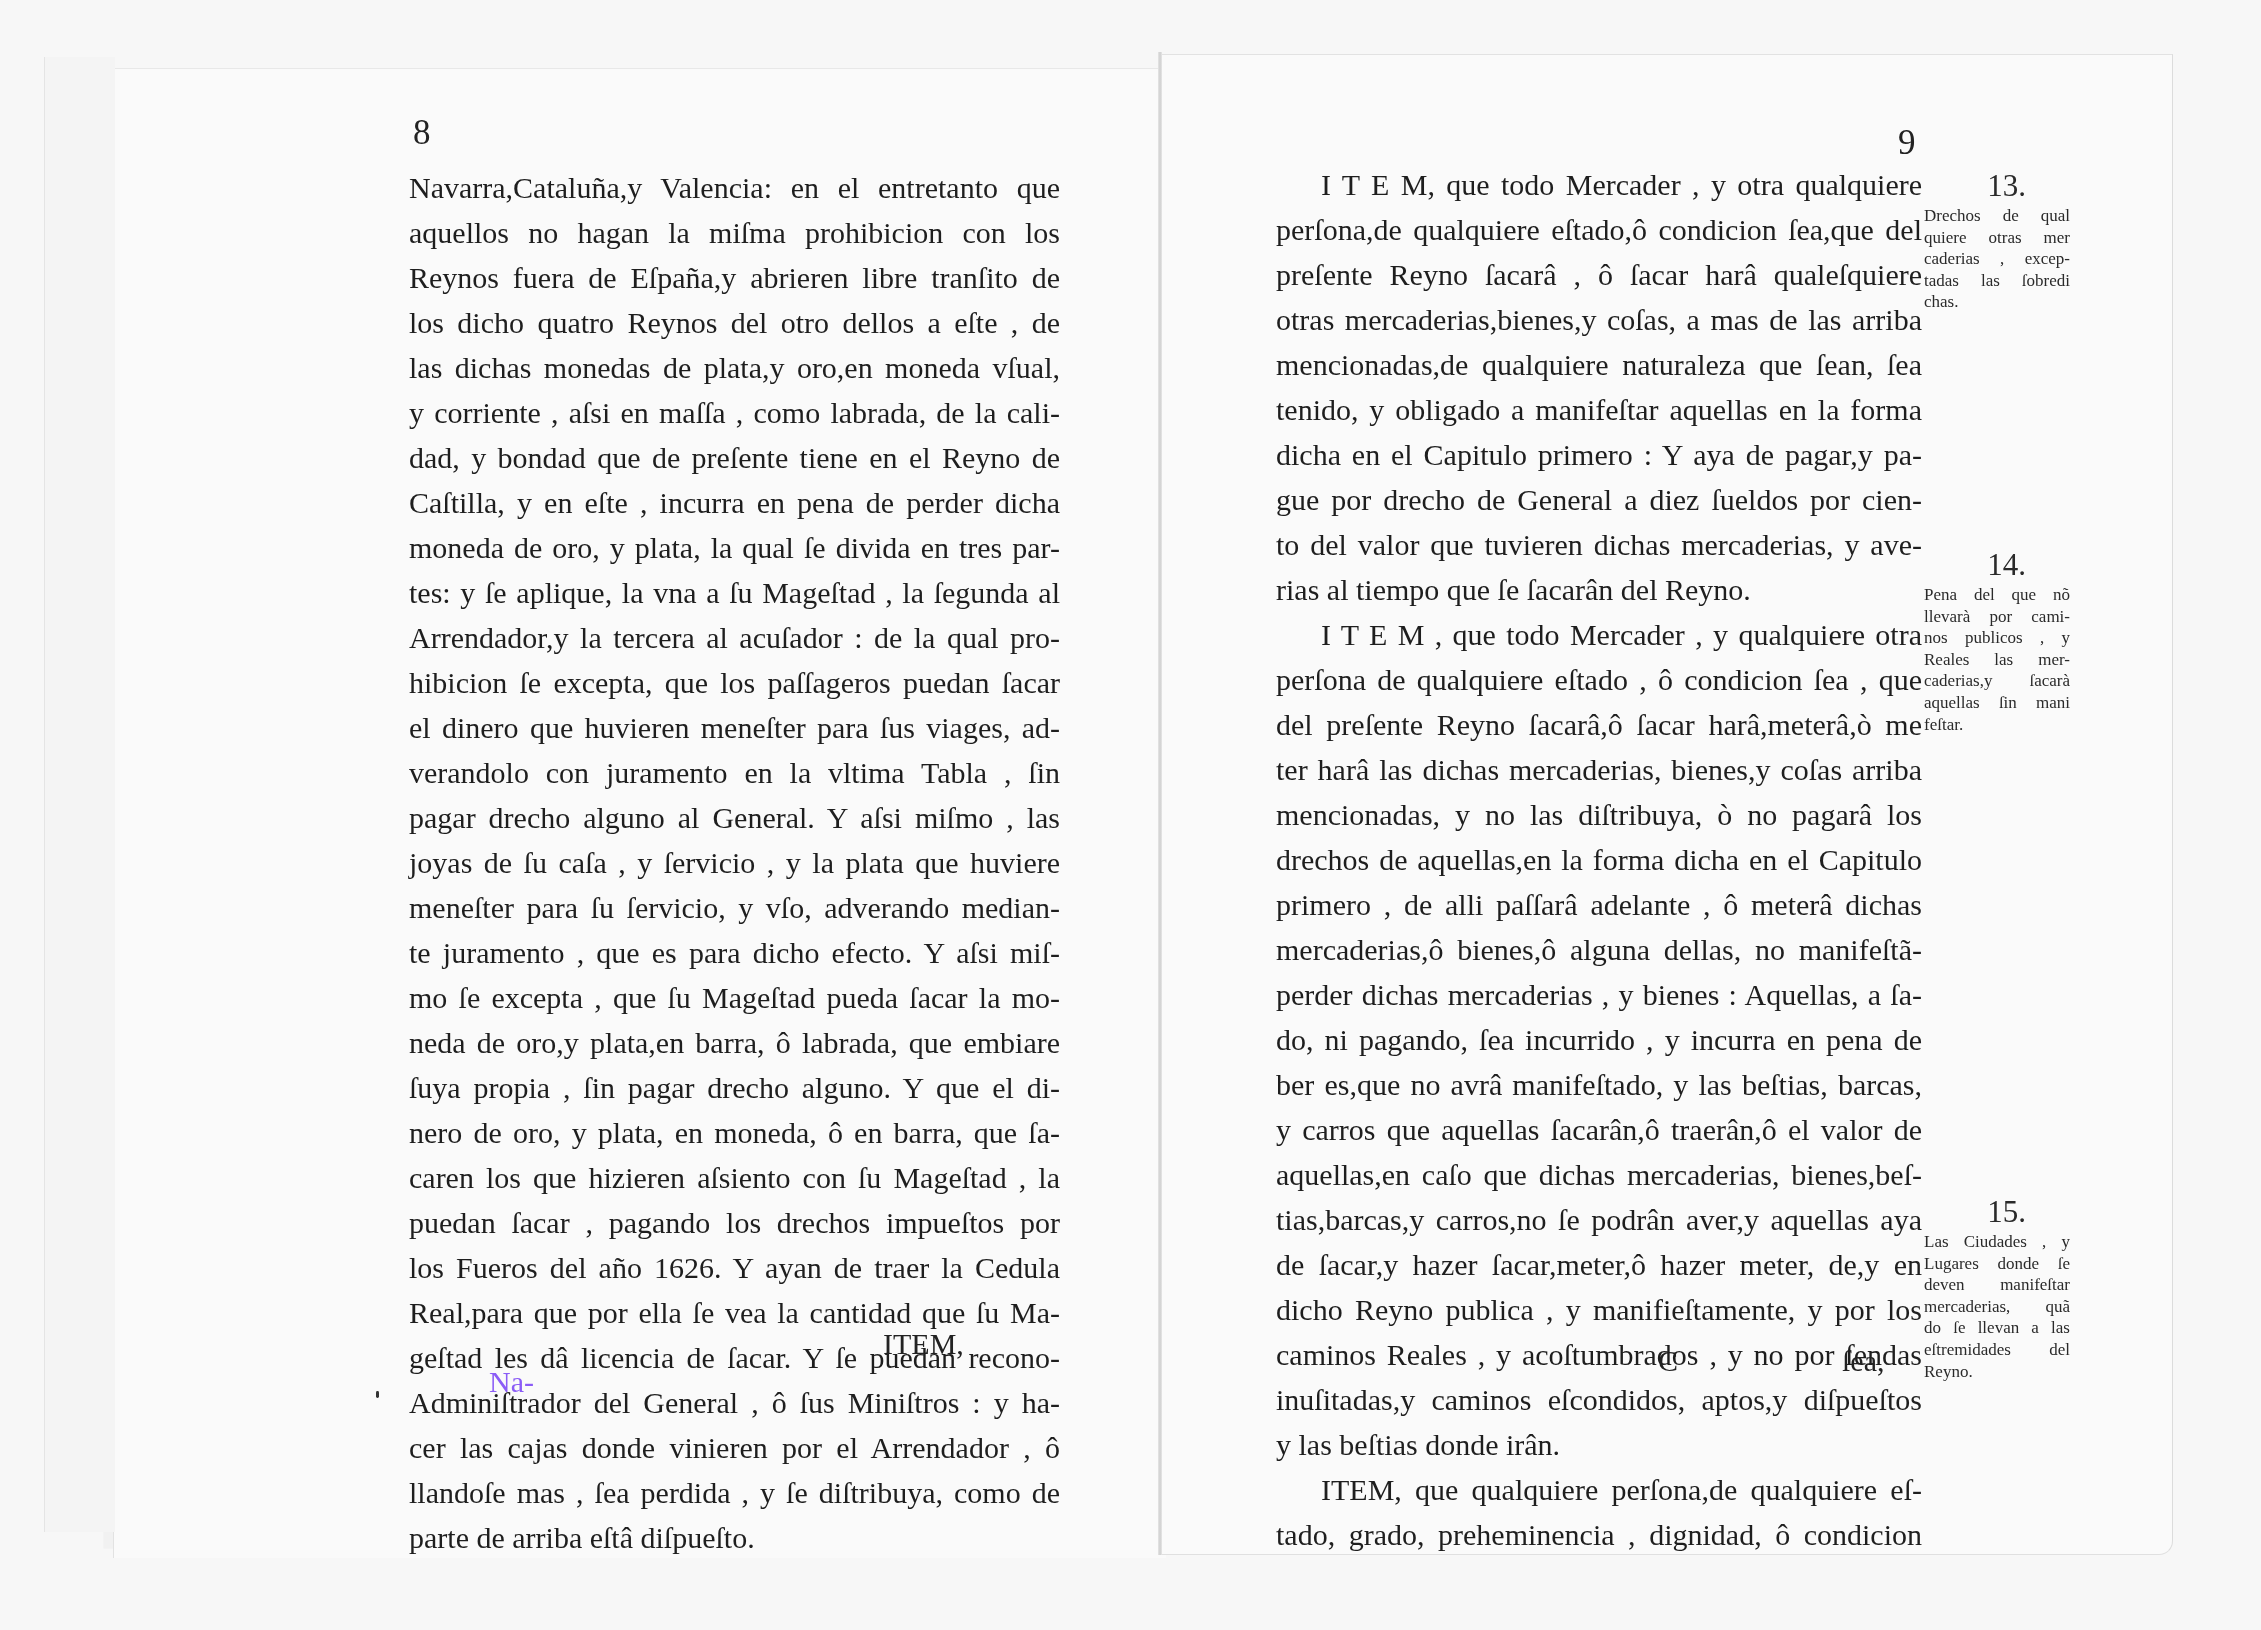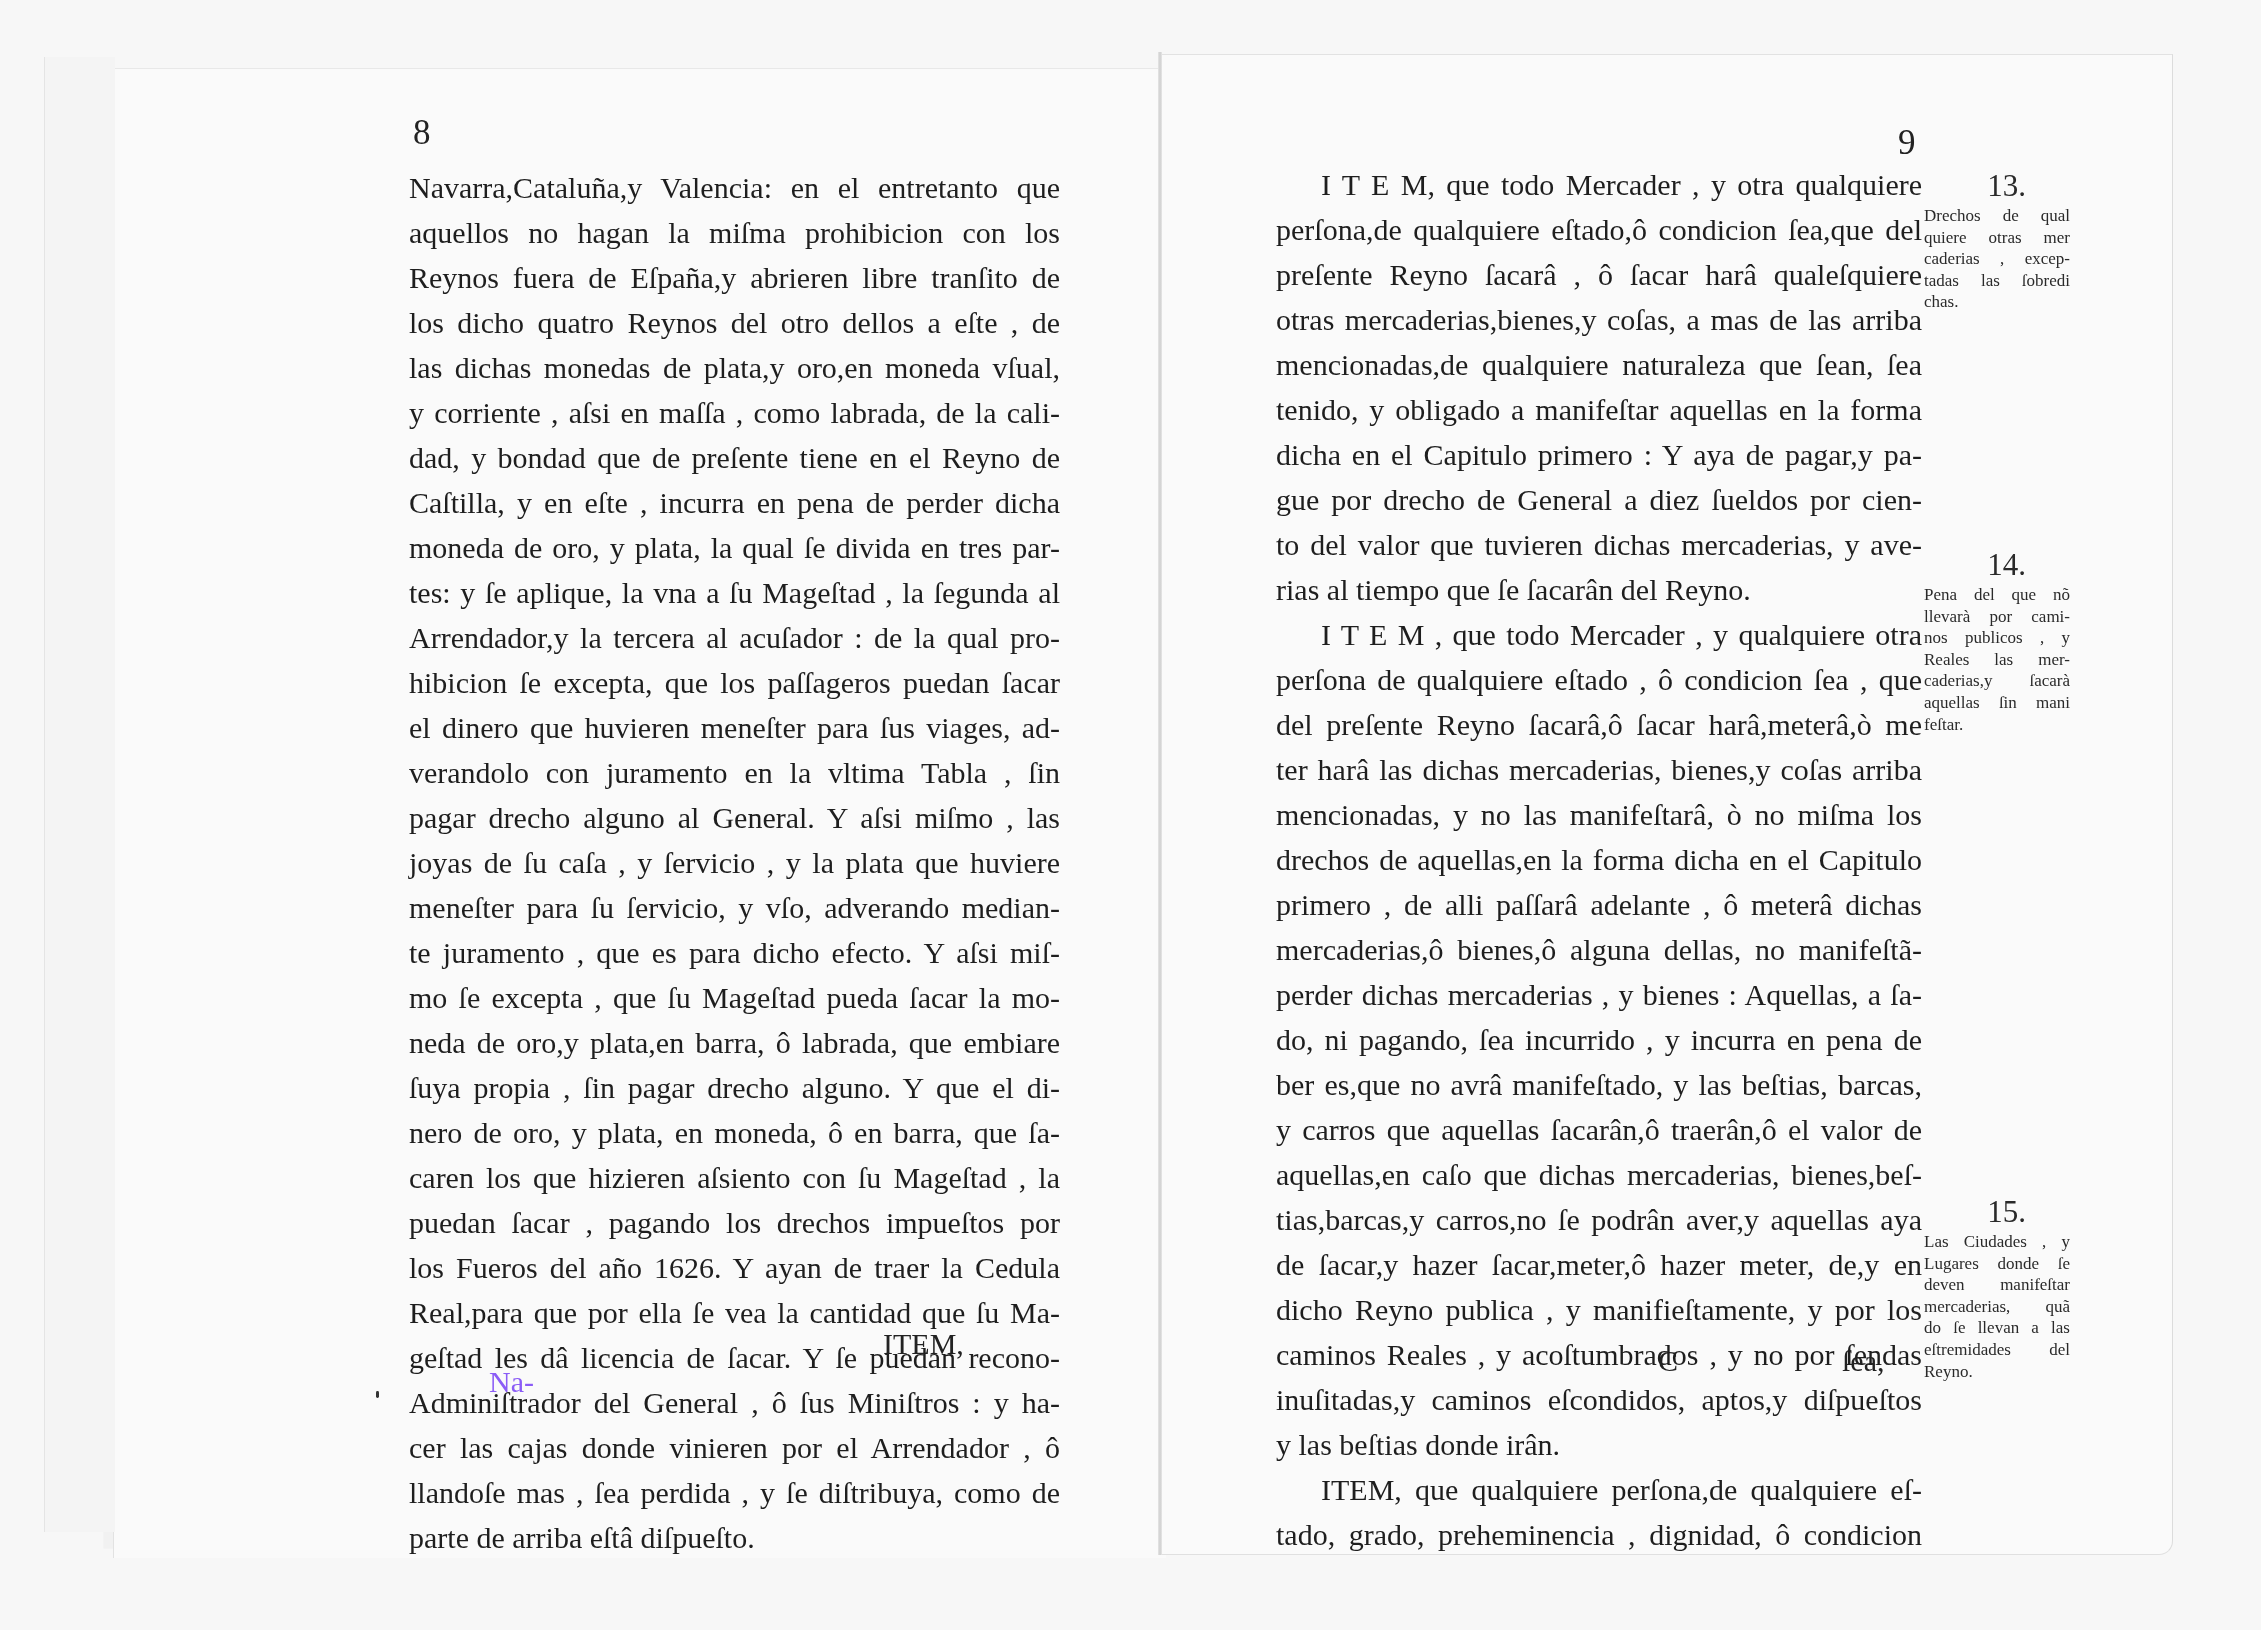--- a/index.html
+++ b/index.html
@@ -122,21 +122,21 @@
     <span class="line">dicha en el Capitulo primero : Y aya de pagar,y pa-</span>
     <span class="line">gue por drecho de General a diez ſueldos por cien-</span>
     <span class="line">to del valor que tuvieren dichas mercaderias, y ave-</span>
     <span class="line last">rias al tiempo que ſe ſacarân del Reyno.</span>
   </div>
   <div>
     <span class="line indent">I T E M , que todo Mercader , y qualquiere otra</span>
     <span class="line">perſona de qualquiere eſtado , ô condicion ſea , que</span>
     <span class="line">del preſente Reyno ſacarâ,ô ſacar harâ,meterâ,ò me</span>
     <span class="line">ter harâ las dichas mercaderias, bienes,y coſas arriba</span>
-    <span class="line">mencionadas, y no las manifeſtarâ, ò no miſma los</span>
+    <span class="line">mencionadas, y no las diſtribuya, ò no pagarâ los</span>
     <span class="line">drechos de aquellas,en la forma dicha en el Capitulo</span>
     <span class="line">primero , de alli paſſarâ adelante , ô meterâ dichas</span>
     <span class="line">mercaderias,ô bienes,ô alguna dellas, no manifeſtã-</span>
     <span class="line">perder dichas mercaderias , y bienes : Aquellas, a ſa-</span>
     <span class="line">do, ni pagando, ſea incurrido , y incurra en pena de</span>
     <span class="line">ber es,que no avrâ manifeſtado, y las beſtias, barcas,</span>
     <span class="line">y carros que aquellas ſacarân,ô traerân,ô el valor de</span>
     <span class="line">aquellas,en caſo que dichas mercaderias, bienes,beſ-</span>
     <span class="line">tias,barcas,y carros,no ſe podrân aver,y aquellas aya</span>
     <span class="line">de ſacar,y hazer ſacar,meter,ô hazer meter, de,y en</span>

